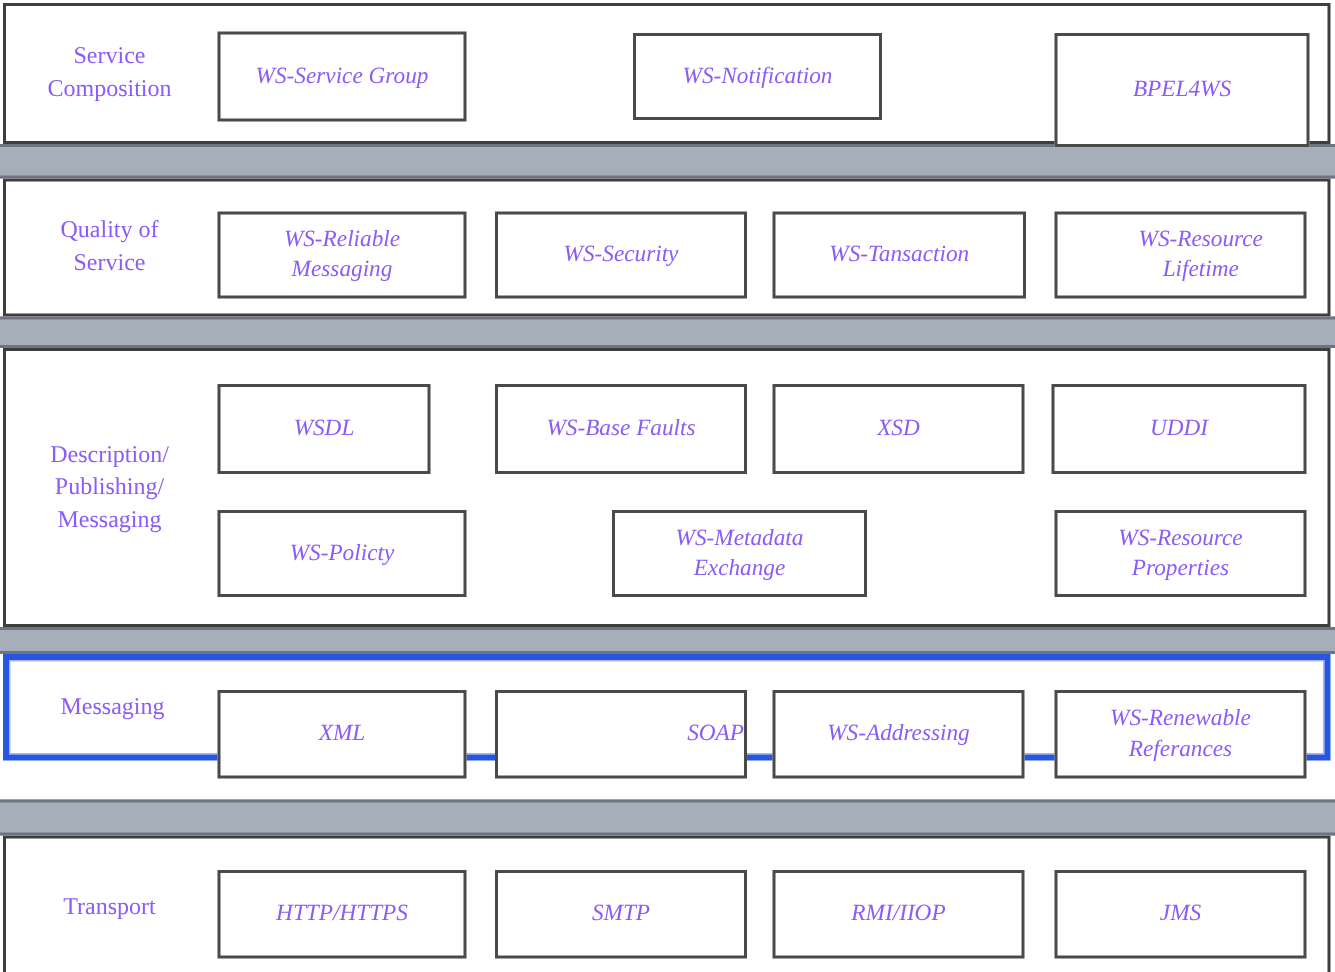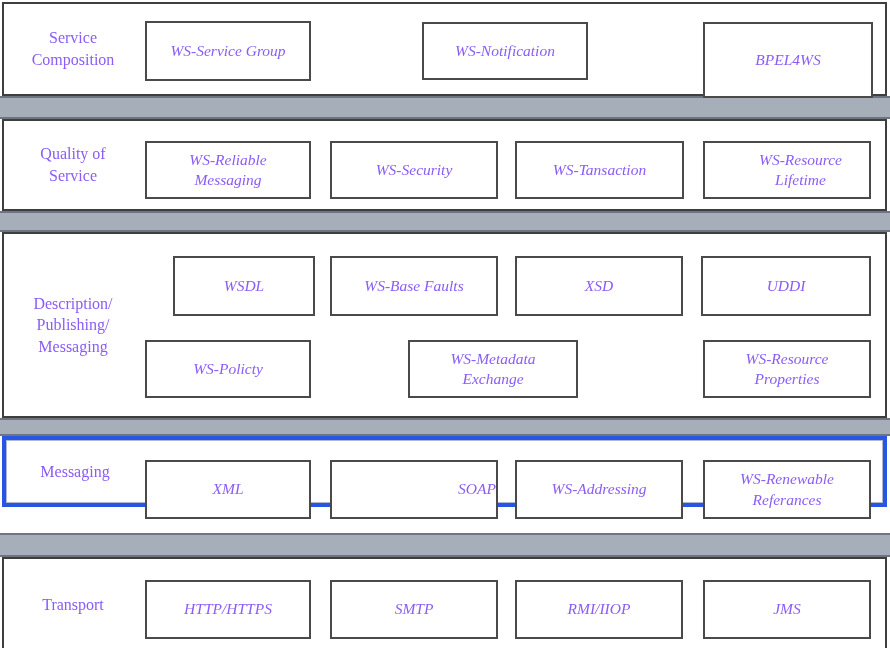--- a/index.html
+++ b/index.html
@@ -91,21 +91,21 @@
     </div>
     <div class="sbox" style="left:699px;top:20px;width:168px;height:58px;padding-left:27px;">
       <span>WS-Resource Lifetime</span>
     </div>
   </div>
 
   <div class="layer" style="top:232px;height:186px;">
     <div class="layer-label">
       <span>Description/ Publishing/ Messaging</span>
     </div>
-    <div class="sbox" style="left:141px;top:22px;width:142px;height:60px;margin-left:28px;">
+    <div class="sbox" style="left:141px;top:22px;width:142px;height:60px;">
       <span>WSDL</span>
     </div>
     <div class="sbox" style="left:326px;top:22px;width:168px;height:60px;text-align:right;">
       <span>WS-Base Faults</span>
     </div>
     <div class="sbox" style="left:511px;top:22px;width:168px;height:60px;">
       <span>XSD</span>
     </div>
     <div class="sbox" style="left:697px;top:22px;width:170px;height:60px;">
       <span>UDDI</span>

